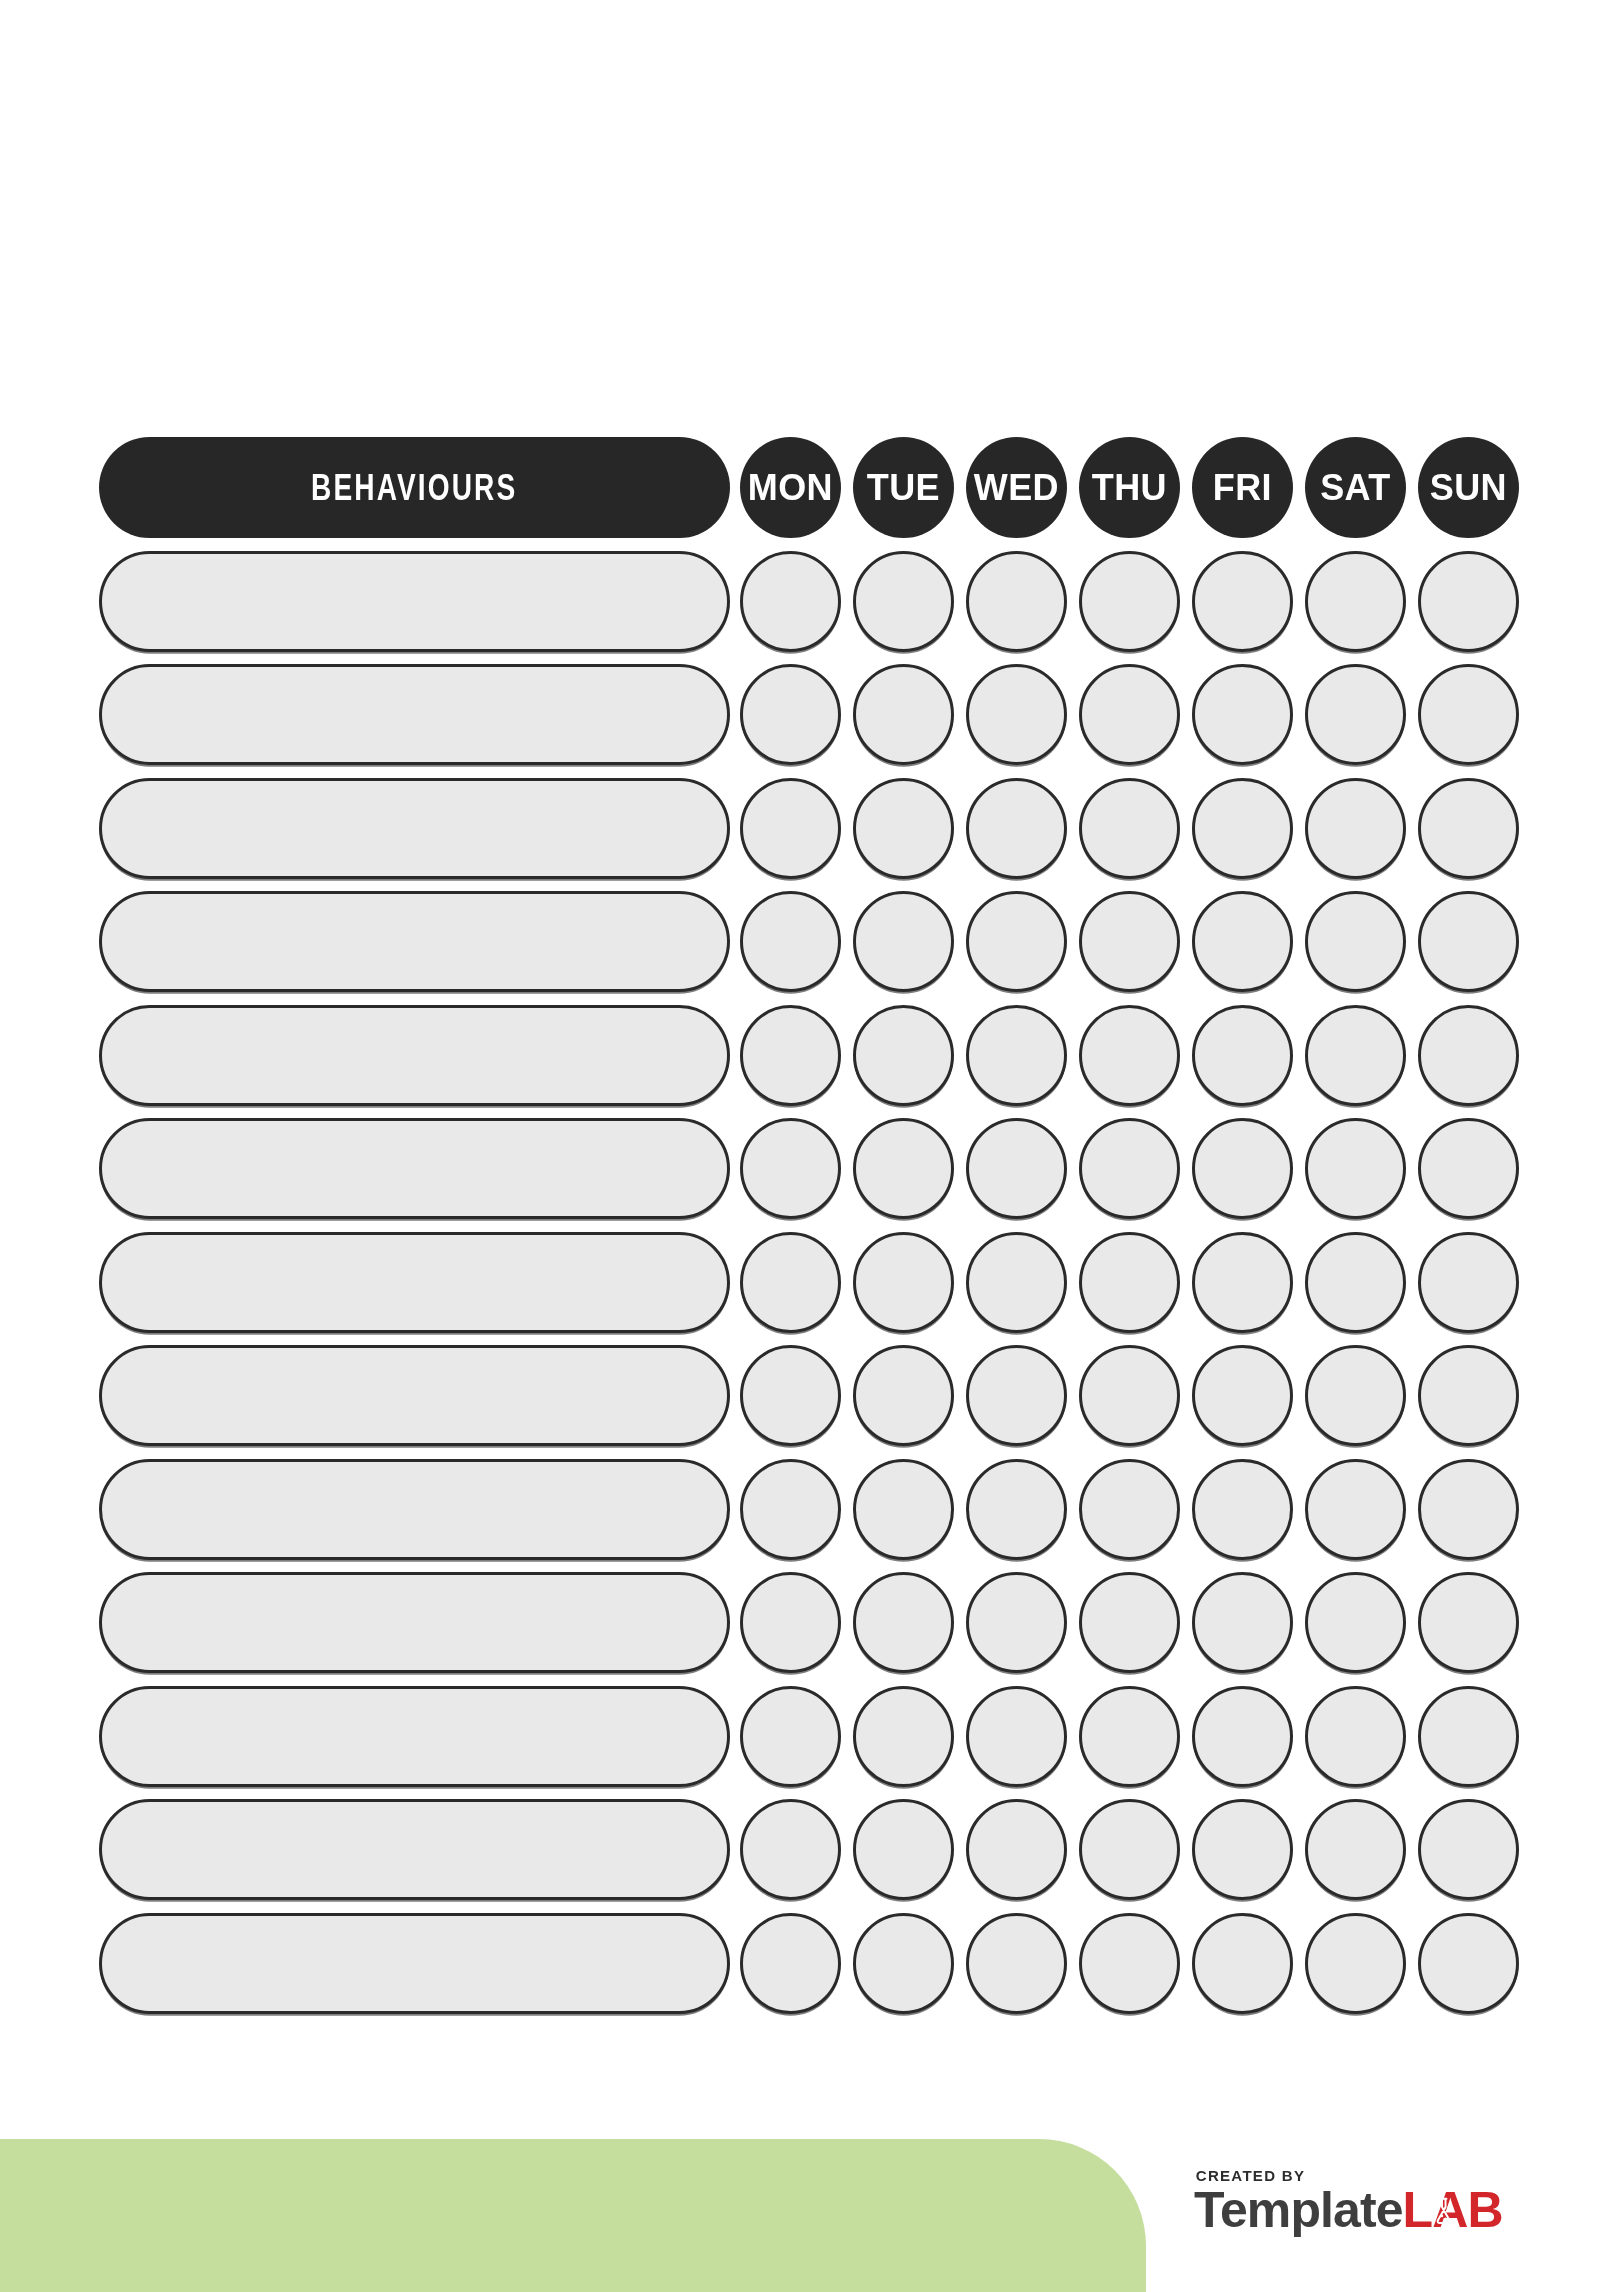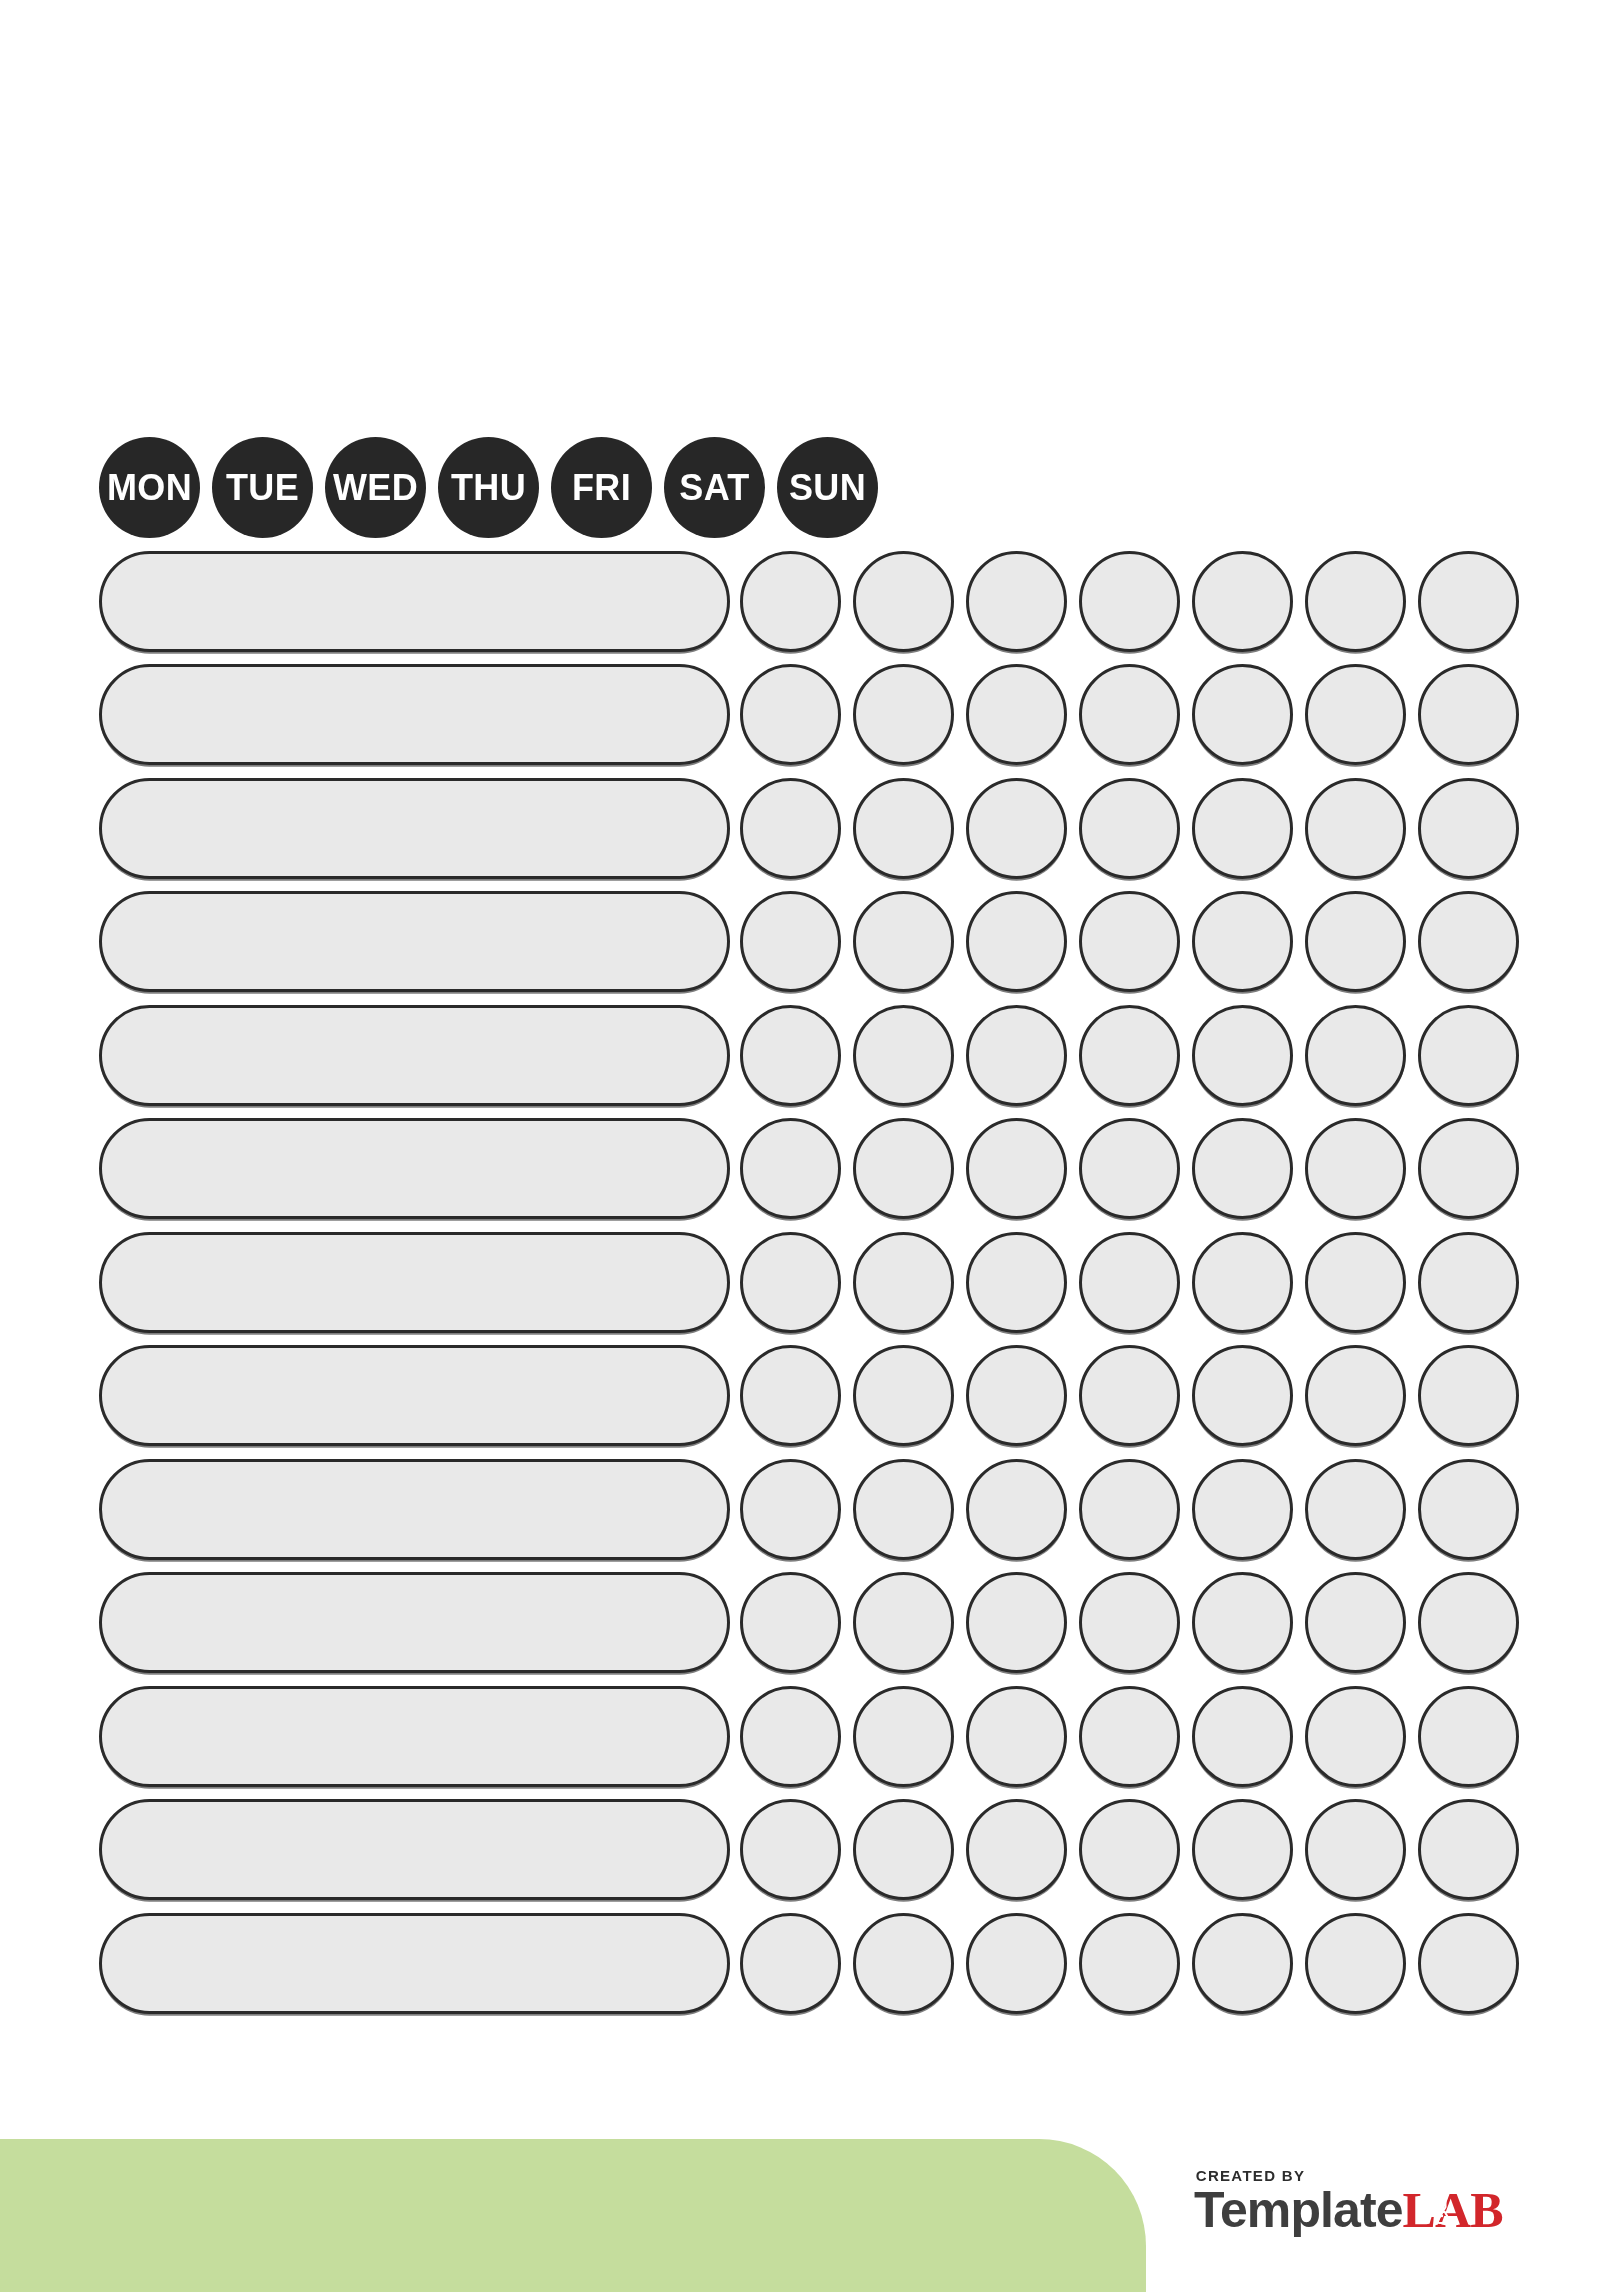--- a/index.html
+++ b/index.html
@@ -55,33 +55,36 @@
   }
   .logo{position:absolute;left:1194px;top:2167px;width:358px;}
   .logo .created-by{
     font-size:15px;font-weight:bold;color:#2d2d2d;letter-spacing:1.3px;
     margin:0 0 0.9px 1.8px;
   }
   .logo .brand{
     font-size:50px;font-weight:bold;line-height:1;white-space:nowrap;margin:0;
   }
   .brand .t-dark{color:var(--brand-dark,#3e3e3e);letter-spacing:-0.9px;}
-  .brand .t-red{color:var(--brand-red,#d2262b);letter-spacing:-0.9px;position:relative;display:inline-block;font-family:Liberation Serif, serif;}
+  .brand .t-red{color:var(--brand-red,#d2262b);letter-spacing:-0.9px;position:relative;display:inline-block;}
   .brand .flask{
     position:absolute;left:30px;top:11.6px;width:21.5px;height:29px;pointer-events:none;
   }
 </style>
 </head>
 <body>
 
 <div class="page">
 
 
   <div class="chart">
     <div class="chart-row">
+      <div class="pill dark">
+        <span>BEHAVIOURS</span>
+      </div>
 
     <div class="circle dark">MON</div>
         <div class="circle dark">TUE</div>
         <div class="circle dark">WED</div>
         <div class="circle dark">THU</div>
         <div class="circle dark">FRI</div>
         <div class="circle dark">SAT</div>
         <div class="circle dark">SUN</div>
       </div>
     <div id="rows">

